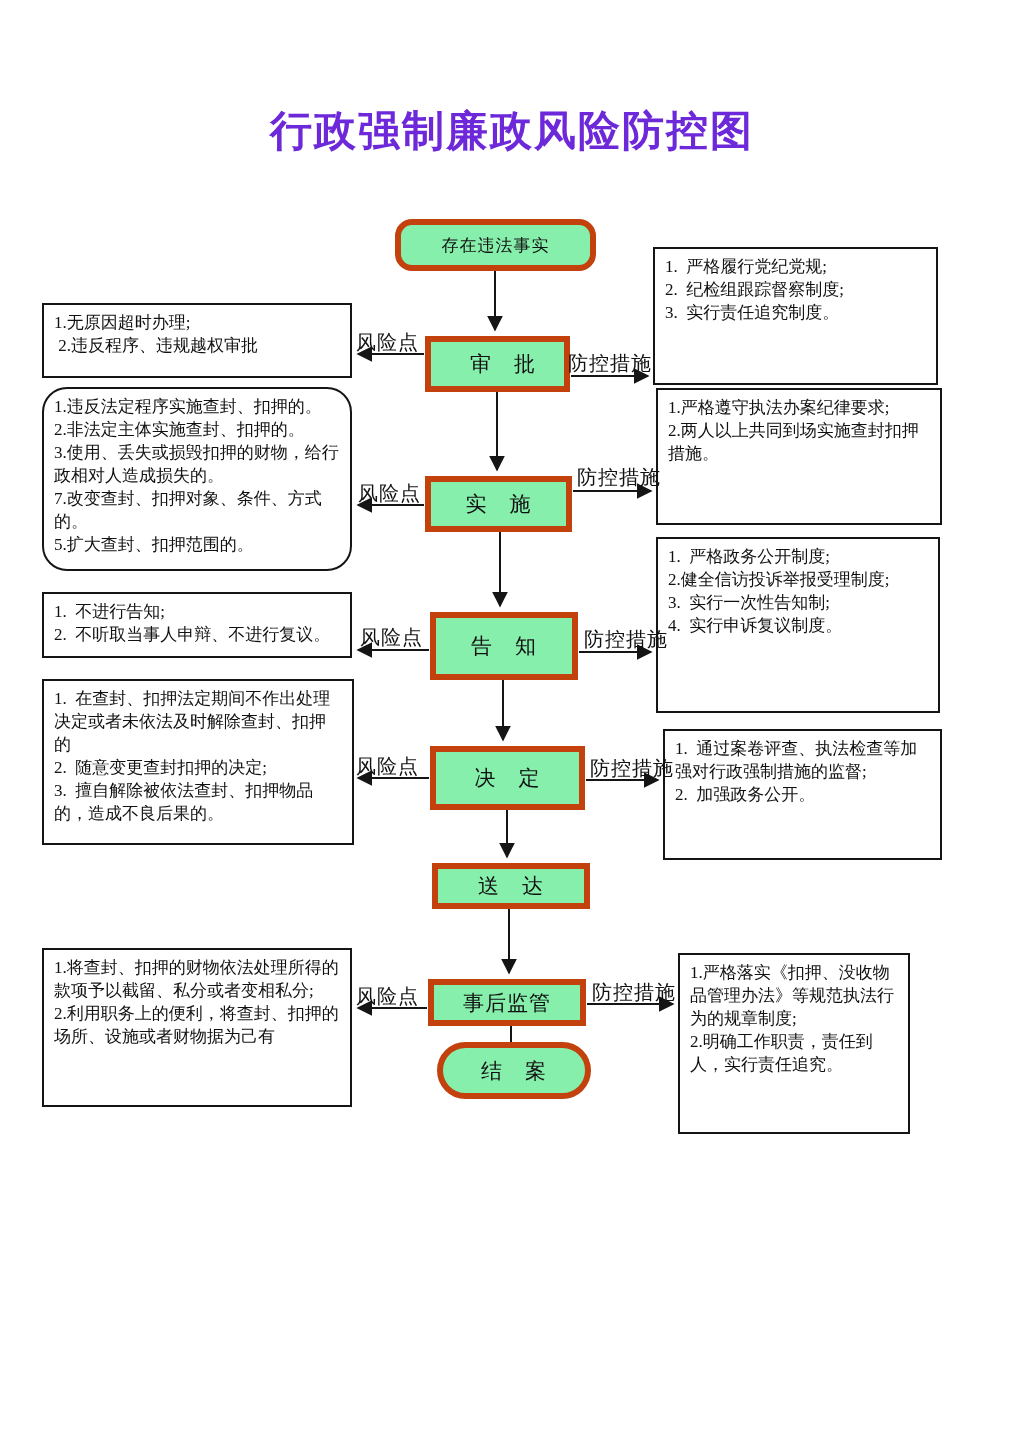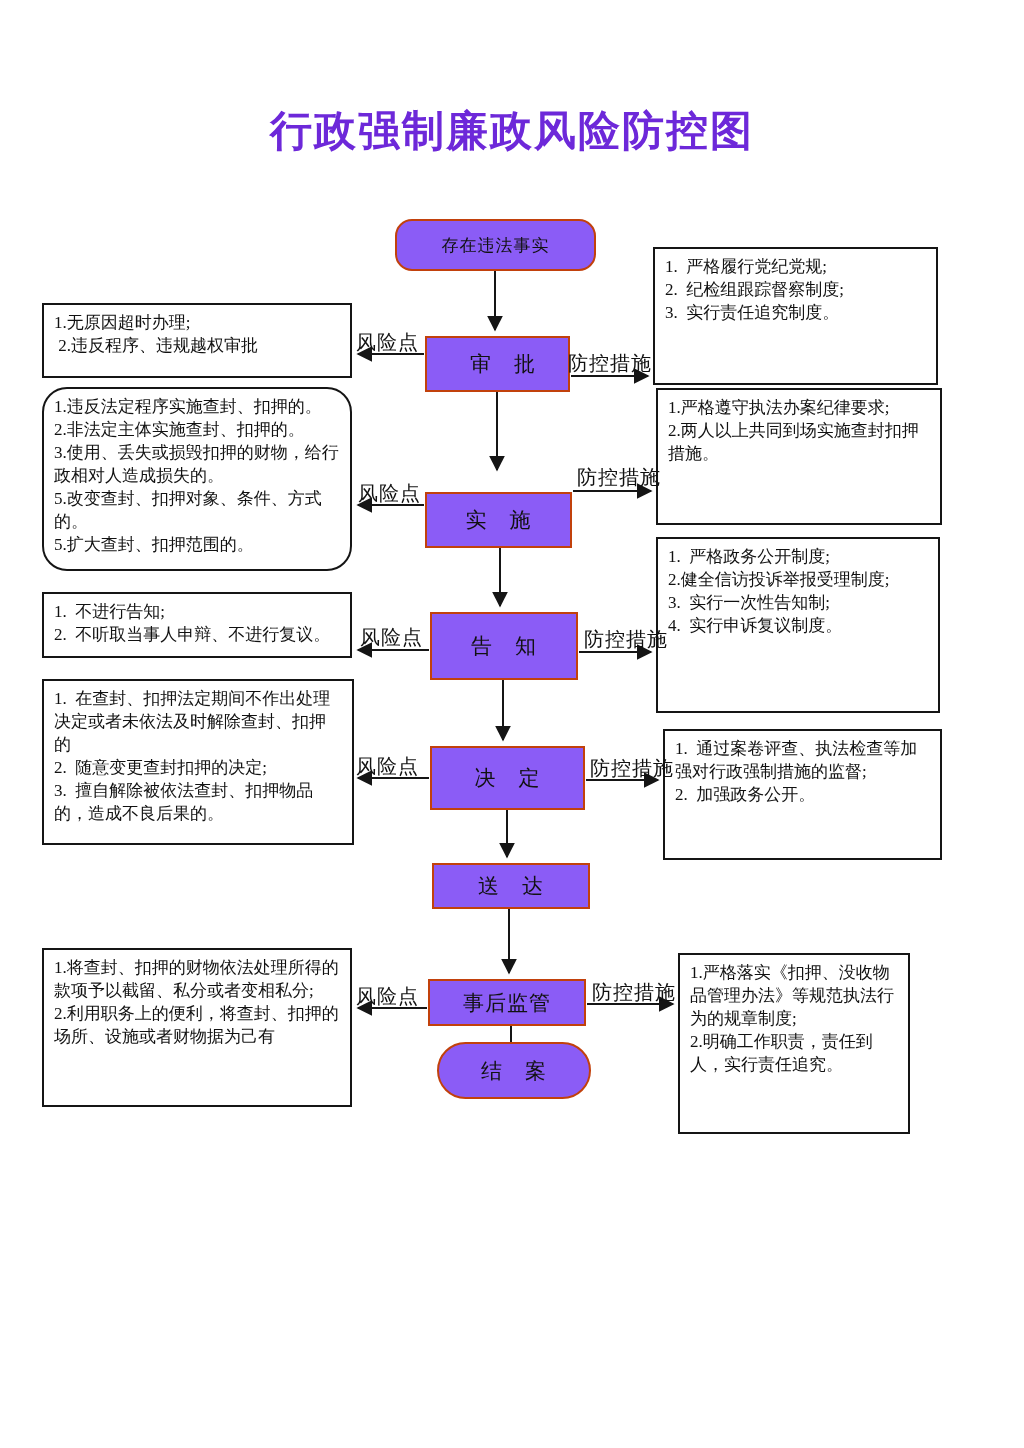--- a/index.html
+++ b/index.html
@@ -6,21 +6,21 @@
   #page{
     position:relative;width:1024px;height:1448px;margin:0 auto;
     background:#ffffff;overflow:hidden;
     font-family:"Liberation Serif","DejaVu Serif",serif;color:#111;
   }
   .title{
     position:absolute;left:0;top:103px;width:1024px;text-align:center;
     font-size:42px;font-weight:900;letter-spacing:2px;color:#6d28d9;
   }
   .node{
-    position:absolute;border:2px solid #c2410c;background:#8b5cf6;
+    position:absolute;border:6px solid #c2410c;background:#86efac;
     display:flex;align-items:center;justify-content:center;
     font-size:21px;letter-spacing:1px;box-sizing:border-box;
   }
   .node.start{border-radius:17px;}
   .node.end{border-radius:29px;}
   .listbox{
     position:absolute;border:2px solid #151515;background:#fff;
     box-sizing:border-box;padding:7px 10px;font-size:17px;line-height:1.35;
   }
   .listbox .li{white-space:pre-wrap;}
@@ -59,36 +59,36 @@
 
     <line x1="571" y1="376" x2="648" y2="376" stroke="#151515" stroke-width="2" marker-end="url(#ah)"></line>
     <line x1="573" y1="491" x2="651" y2="491" stroke="#151515" stroke-width="2" marker-end="url(#ah)"></line>
     <line x1="579" y1="652" x2="651" y2="652" stroke="#151515" stroke-width="2" marker-end="url(#ah)"></line>
     <line x1="586" y1="780" x2="658" y2="780" stroke="#151515" stroke-width="2" marker-end="url(#ah)"></line>
     <line x1="587" y1="1004" x2="673" y2="1004" stroke="#151515" stroke-width="2" marker-end="url(#ah)"></line>
   </svg>
 
   <div class="node start" style="left:395px;top:219px;width:201px;height:52px;font-size:17px;">存在违法事实</div>
   <div class="node" style="left:425px;top:336px;width:145px;height:56px;padding-left:11px;">审　批</div>
-  <div class="node" style="left:425px;top:476px;width:147px;height:56px;margin-top:16px;">实　施</div>
+  <div class="node" style="left:425px;top:476px;width:147px;height:56px;">实　施</div>
   <div class="node" style="left:430px;top:612px;width:148px;height:68px;">告　知</div>
   <div class="node" style="left:430px;top:746px;width:155px;height:64px;">决　定</div>
   <div class="node" style="left:432px;top:863px;width:158px;height:46px;">送　达</div>
   <div class="node" style="left:428px;top:979px;width:158px;height:47px;">事后监管</div>
   <div class="node end" style="left:437px;top:1042px;width:154px;height:57px;">结　案</div>
 
   <div class="listbox" style="left:42px;top:303px;width:310px;height:75px;">
       <div class="li">1.无原因超时办理;</div>
       <div class="li"> 2.违反程序、违规越权审批</div>
     </div>
   <div class="listbox" style="left:42px;top:387px;width:310px;height:184px;border-radius:25px;">
       <div class="li">1.违反法定程序实施查封、扣押的。</div>
       <div class="li">2.非法定主体实施查封、扣押的。</div>
       <div class="li">3.使用、丢失或损毁扣押的财物，给行政相对人造成损失的。</div>
-      <div class="li">5.改变查封、扣押对象、条件、方式的。</div>
+      <div class="li">7.改变查封、扣押对象、条件、方式的。</div>
       <div class="li">5.扩大查封、扣押范围的。</div>
     </div>
   <div class="listbox" style="left:42px;top:592px;width:310px;height:66px;">
       <div class="li">1.  不进行告知;</div>
       <div class="li">2.  不听取当事人申辩、不进行复议。</div>
     </div>
   <div class="listbox" style="left:42px;top:679px;width:312px;height:166px;">
       <div class="li">1.  在查封、扣押法定期间不作出处理决定或者未依法及时解除查封、扣押的</div>
       <div class="li">2.  随意变更查封扣押的决定;</div>
       <div class="li">3.  擅自解除被依法查封、扣押物品的，造成不良后果的。</div>

